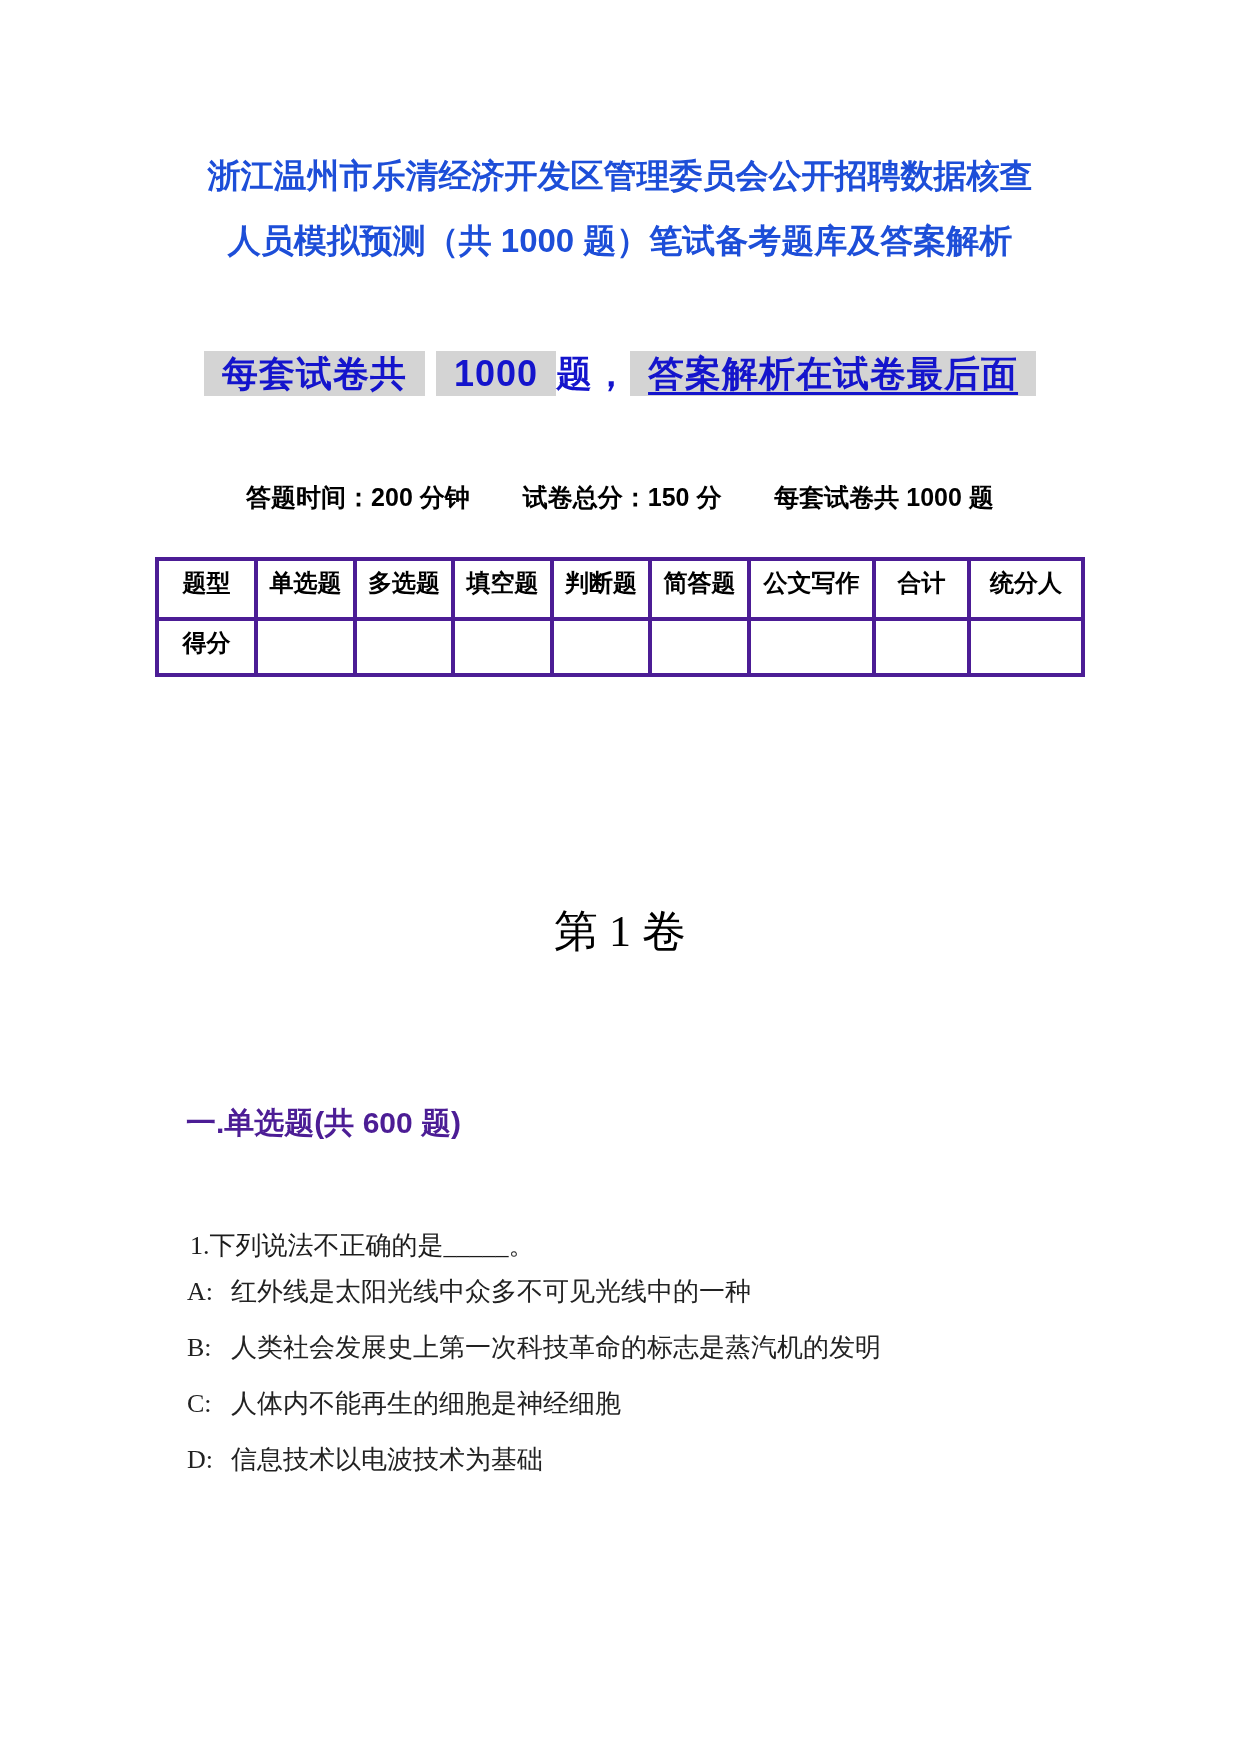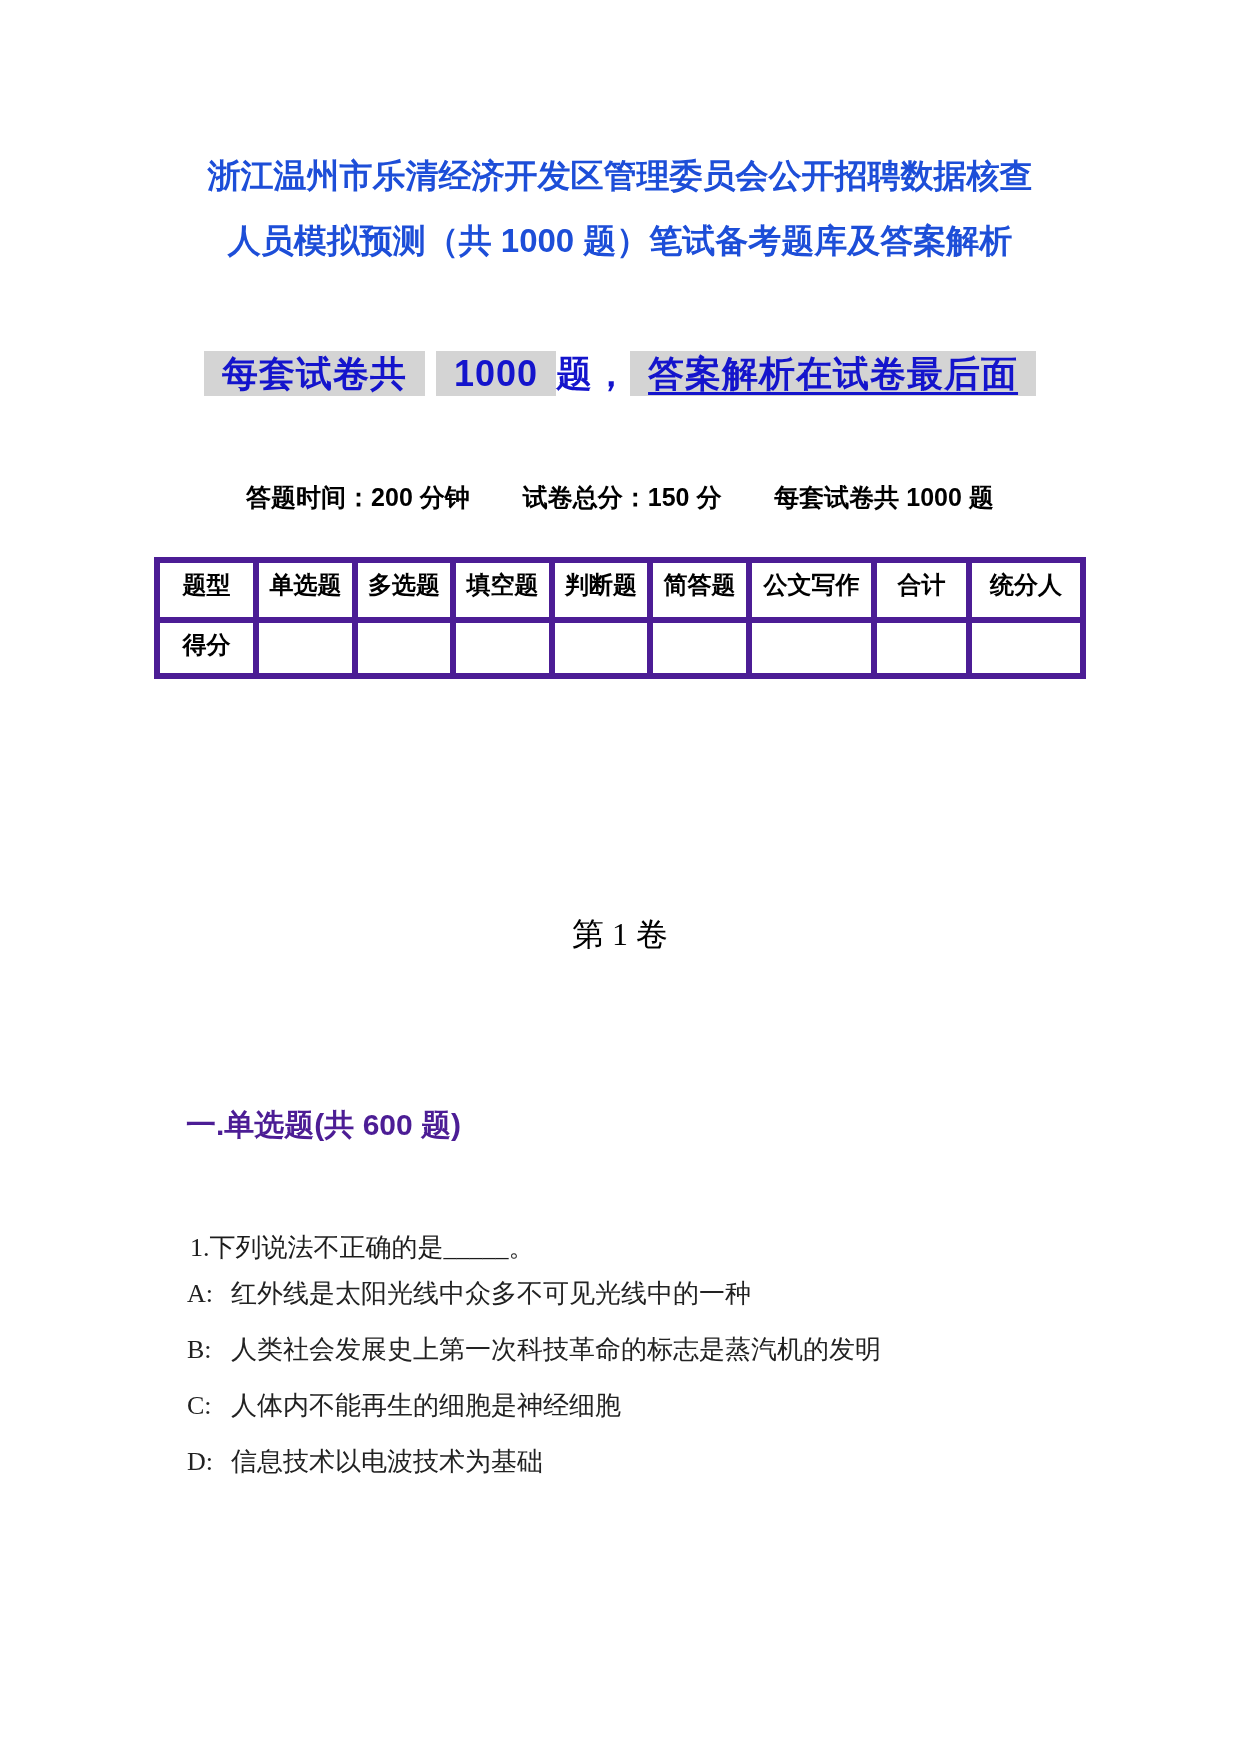--- a/index.html
+++ b/index.html
@@ -55,31 +55,31 @@
   .score-table {
     width: 926px;
     margin: 44px auto 0 auto;
     border-collapse: collapse;
     table-layout: fixed;
     font-family: "Liberation Sans", sans-serif;
     font-size: 24px;
     font-weight: bold;
   }
   .score-table td {
-    border: 6px solid #4c1d95;
+    border: 4px solid #4c1d95;
     vertical-align: top;
     text-align: center;
     padding-top: 6px;
   }
   .score-table tr.head td { height: 60px; border-bottom: 3px solid #888; }
   .score-table tr.score td { height: 56px; border-radius: 26px; }
   .volume {
     margin-top: 235px;
     text-align: center;
-    font-size: 32px;
+    font-size: 44px;
     line-height: 40px;
     font-family: "Liberation Serif", serif;
   }
   .section-heading {
     margin-top: 152px;
     margin-left: 186px;
     font-family: "Liberation Sans", sans-serif;
     font-weight: bold;
     font-size: 30px;
     line-height: 38px;

